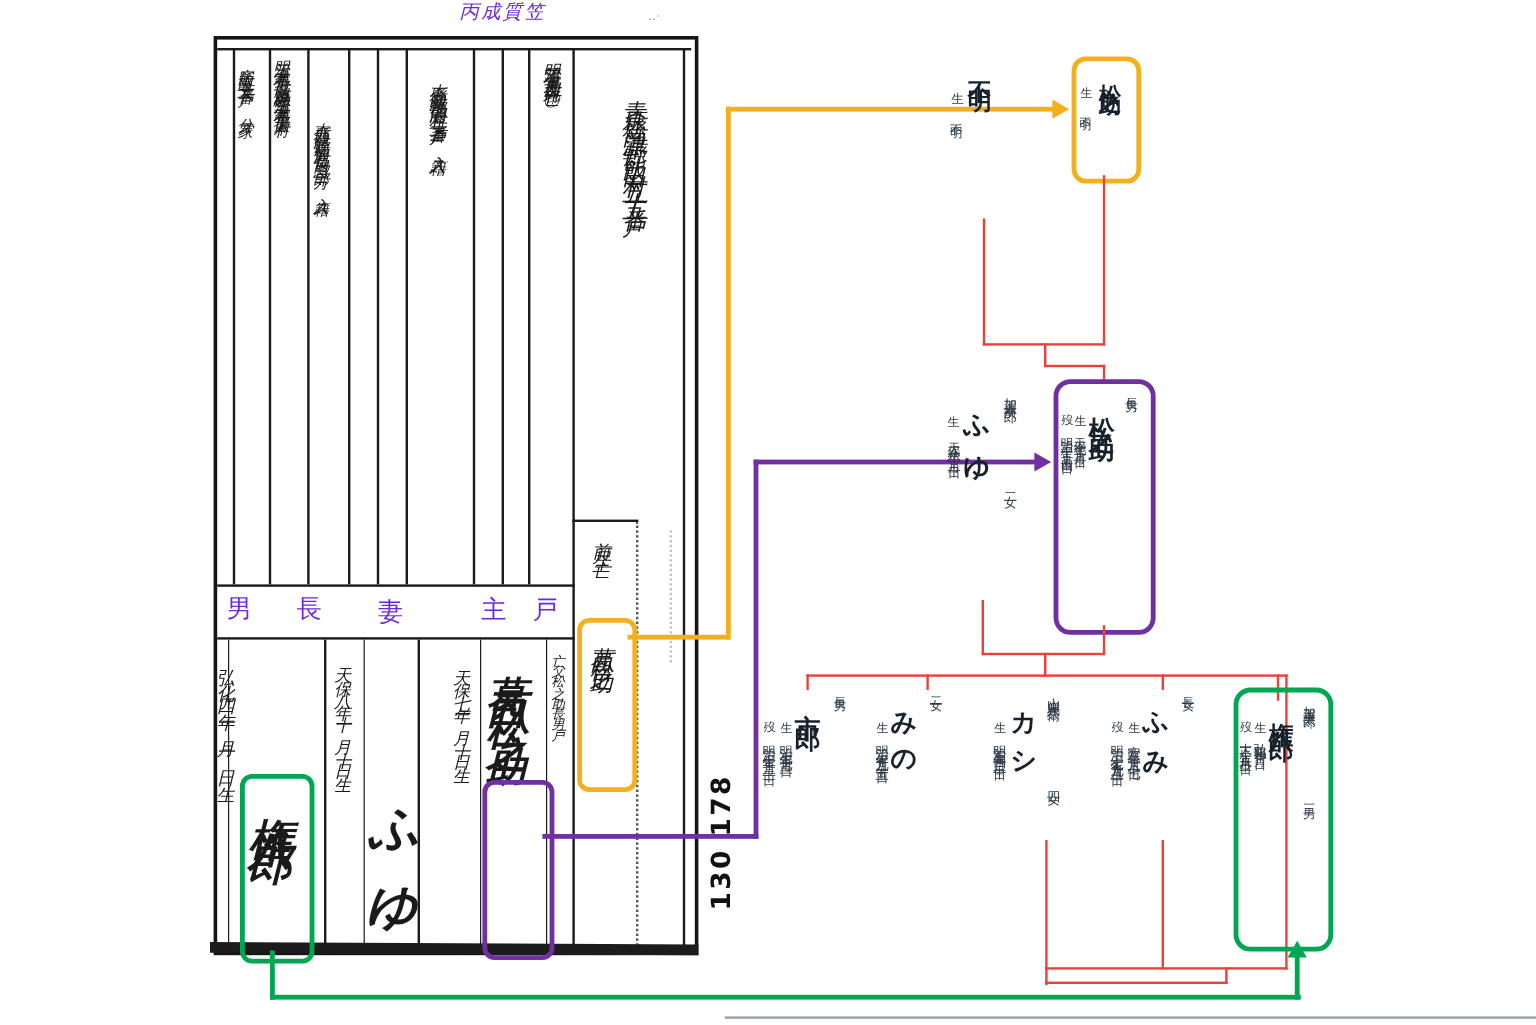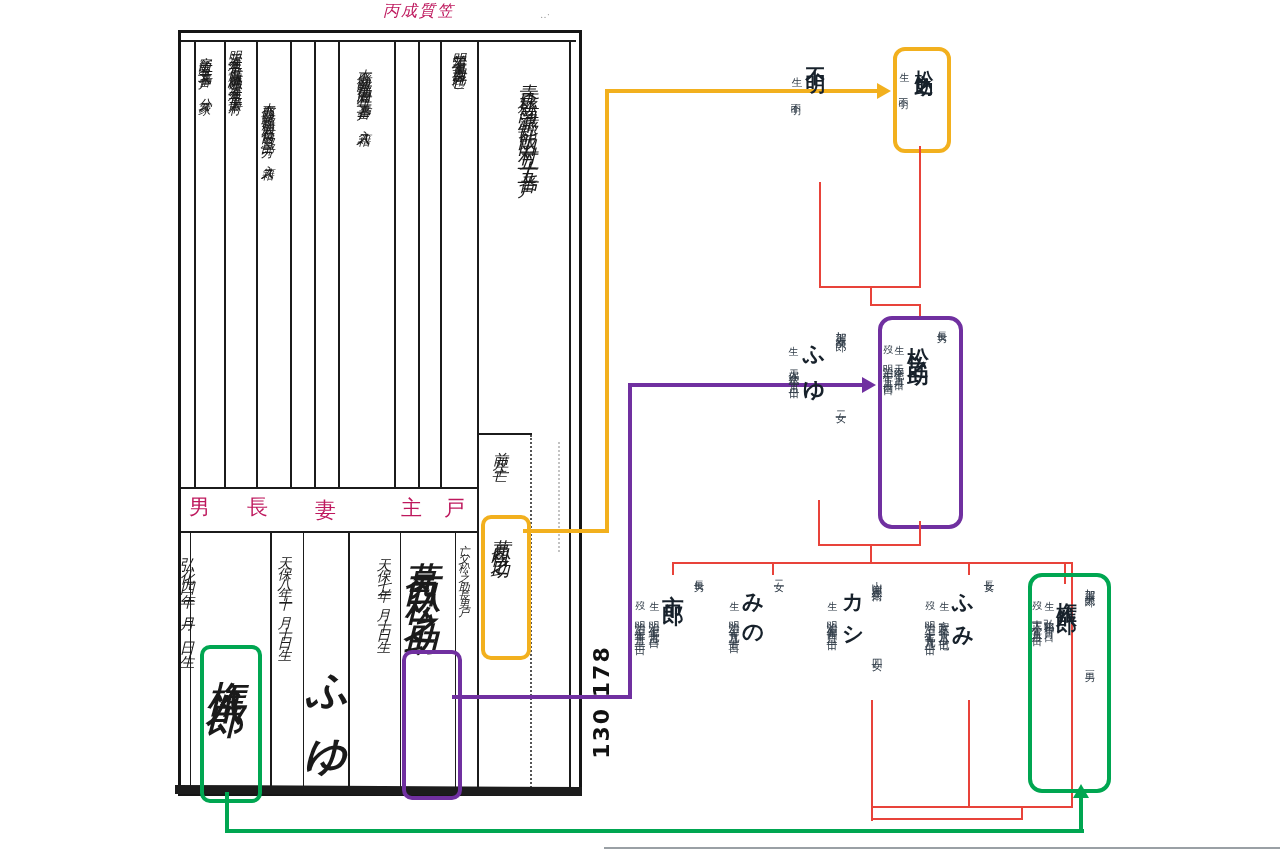--- a/index.html
+++ b/index.html
@@ -4,21 +4,21 @@
 <style>
   html,body{margin:0;padding:0;background:#fff;}
   #stage{position:relative;width:1280px;height:854px;background:#ffffff;overflow:hidden;
          font-family:"Liberation Serif","DejaVu Serif",serif;}
   .v{position:absolute;writing-mode:vertical-rl;text-orientation:upright;line-height:1;
      white-space:nowrap;color:#141414;}
   .tv{position:absolute;writing-mode:vertical-rl;text-orientation:upright;line-height:1;
      white-space:nowrap;color:#2e3a46;}
   .name{font-weight:bold;color:#17212b;}
   .hand{font-style:italic;color:#1a1a1a;}
-  .h{position:absolute;line-height:1;color:#be185d;white-space:nowrap;}
+  .h{position:absolute;line-height:1;color:#6d28d9;white-space:nowrap;}
   .ln{position:absolute;}
   .red{background:#e8433a;}
   .ylw{background:#f2b01e;}
   .ppl{background:#7030a0;}
   .grn{background:#00a651;}
   .rule{position:absolute;background:#1b1b1b;}
   .box{position:absolute;border-style:solid;background:transparent;}
   .arr{position:absolute;width:0;height:0;}
   .pgnum{position:absolute;transform:rotate(-90deg);font-family:"DejaVu Sans",sans-serif;
      font-weight:bold;color:#111;text-align:center;}

